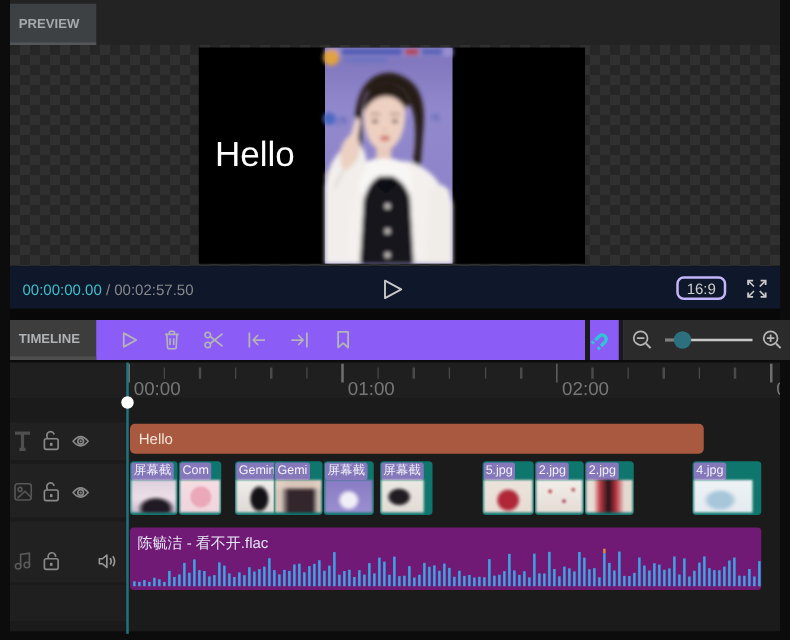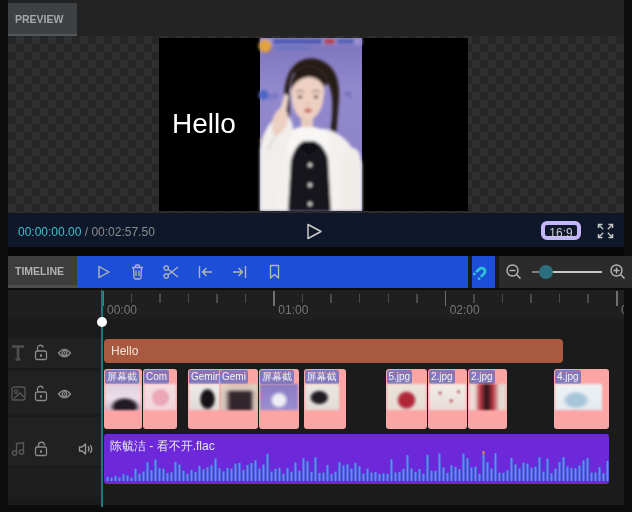--- a/index.html
+++ b/index.html
@@ -10,39 +10,39 @@
 #tabbar{left:8px;top:0;width:616px;height:36px;background:#232323}
 #ptab{left:0;top:3px;width:69px;height:33px;background:#3e4144;border-bottom:2px solid #53575a;color:#a6a9ab;font-size:10.5px;font-weight:bold;line-height:33px;text-align:left;padding-left:7px}
 
 #preview{left:8px;top:36px;width:616px;height:177px;background-image:conic-gradient(#303030 25%,#262626 0 50%,#303030 0 75%,#262626 0);background-size:16px 16px}
 #video{left:151px;top:2px;width:309px;height:173px;background:#000;overflow:hidden}
 #hello{left:13px;top:70px;color:#fff;font-size:28px;filter:blur(.3px)}
 
 #ctrl{left:8px;top:213px;width:616px;height:34px;background:#0f172a}
 #tc{left:10px;top:12px;font-size:12px;color:#8a8a8a}
 #tc b{color:#3fc1cc;font-weight:normal}
-#ratio{left:533px;top:8px;width:40px;height:19px;border:4px solid #c4b5fd;border-radius:6px;color:#ccc;font-size:12px;text-align:center;line-height:17px}
+#ratio{left:533px;top:8px;width:40px;height:19px;border:2px solid #c4b5fd;border-radius:6px;color:#ccc;font-size:12px;text-align:center;line-height:17px}
 
 #tbgap{left:8px;top:247px;width:616px;height:9px;background:#080808}
-#toolbar{left:8px;top:256px;width:616px;height:32px;background:#1d4ed8}
+#toolbar{left:8px;top:256px;width:616px;height:32px;background:#8b5cf6}
 #ttab{left:0;top:0;width:69px;height:32px;background:#3d3d3d;border-bottom:3px solid #4e4e4e;color:#b0b3b5;font-size:10.5px;font-weight:bold;line-height:30px;text-align:left;padding-left:7px}
 #tbdark{left:460px;top:0;width:4px;height:32px;background:#1a1a1a}
 #tbdark2{left:487px;top:0;width:4px;height:32px;background:#1a1a1a}
 #zoombox{left:491px;top:0;width:133px;height:32px;background:#2b2b2b}
 
 #ruler{left:8px;top:290px;width:616px;height:29px;background:#1f1f1f;overflow:hidden}
-.lbl{position:absolute;top:13px;font-size:12px;color:#767676}
+.lbl{position:absolute;top:13px;font-size:15px;color:#767676}
 
 #tracks{left:8px;top:319px;width:616px;height:186px;background:#1b1b1b}
 .hrow{position:absolute;left:0;width:93px;background:#212121}
 
 #helloclip{left:96px;top:20px;width:459px;height:24px;background:#a8593f;border-radius:4px;color:#f3e4da;font-size:12px;line-height:24px;padding-left:7px}
-#audioclip{left:96px;top:115px;width:505px;height:50px;background:#6d28d9;border-radius:3px;overflow:hidden}
+#audioclip{left:96px;top:103px;width:505px;height:50px;background:#701a75;border-radius:3px;overflow:hidden}
 #audiolabel{left:6px;top:4px;font-size:12px;color:#e3e8f2}
-.iclip{position:absolute;top:50px;height:60px;background:#fca5a5;border-radius:3px;overflow:hidden}
+.iclip{position:absolute;top:50px;height:43px;background:#0f766e;border-radius:3px;overflow:hidden}
 .ilabel{position:absolute;left:1px;top:1px;height:14px;background:#8478bb;border-radius:2px;color:#f2f2f7;font-size:10px;line-height:14px;padding:0 2px;white-space:nowrap;overflow:hidden;max-width:95%}
 .thumb{position:absolute;left:1px;top:15px;height:26px;filter:blur(.8px)}
 .c1{background:radial-gradient(ellipse 60% 55% at 55% 88%,#201a24 0 45%,rgba(0,0,0,0) 70%),linear-gradient(180deg,#dfcfdf,#ecdfe8 55%,#c8b8cc)}
 .c2{background:radial-gradient(circle at 52% 52%,#eba8b8 0 36%,rgba(0,0,0,0) 42%),linear-gradient(180deg,#f5dde2,#f0d5dc)}
 .c3{background:radial-gradient(ellipse 32% 62% at 50% 58%,#141216 0 48%,rgba(0,0,0,0) 72%),linear-gradient(180deg,#efedeb,#ded9d5)}
 .c4{background:linear-gradient(180deg,rgba(226,207,194,.95) 0 20%,rgba(0,0,0,0) 34%),linear-gradient(90deg,#d4c5ba 0 13%,#33262c 30% 80%,#cfc0b6 93%)}
 .c5{background:radial-gradient(ellipse 36% 50% at 50% 62%,#f0eef6 0 40%,rgba(0,0,0,0) 68%),linear-gradient(180deg,#8a7cc4,#9a8ed0)}
 .c6{background:radial-gradient(ellipse 46% 46% at 42% 52%,#201c22 0 42%,rgba(0,0,0,0) 66%),linear-gradient(180deg,#ebe7e3,#e2dcd6)}
 .c7{background:linear-gradient(100deg,#cfe2ec 0 22%,#6aa6c8 42%,#2e5a80 62%,#1c3850 85%)}
 .c8{background:radial-gradient(ellipse 40% 58% at 50% 62%,#b02838 0 44%,rgba(0,0,0,0) 66%),linear-gradient(180deg,#ece4dc,#e6dcd2)}

